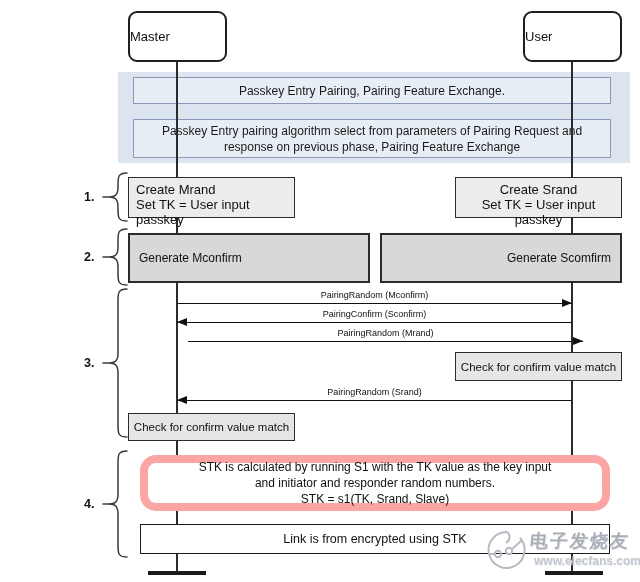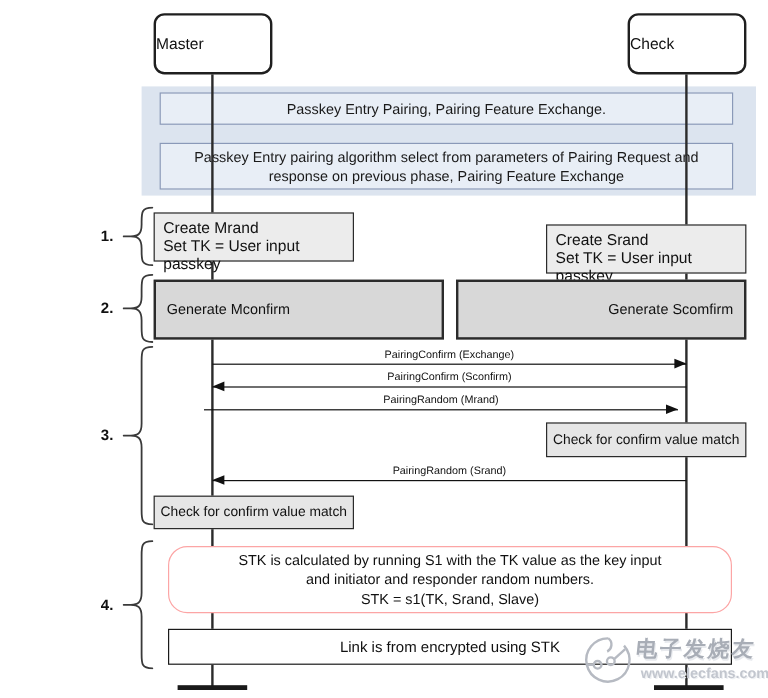--- a/index.html
+++ b/index.html
@@ -22,32 +22,32 @@
   
   .panel{background:#dce4ef;z-index:1;}
   .panel-box{
     border:1px solid #8a99b8;background:rgba(243,246,251,0.55);z-index:1;
     display:flex;align-items:center;justify-content:center;text-align:center;
     font-size:12px;color:#1a1a1a;padding:0 10px;line-height:16px;
   }
 
   
   .pbox{border:1.5px solid #2b2b2b;background:#ececec;z-index:3;font-size:13px;line-height:15px;padding:4px 7px;}
-  .pbox.right{text-align:left;margin-top:10px;}
+  .pbox.right{text-align:center;}
   .gbox{
     border:2px solid #2b2b2b;background:#d8d8d8;z-index:3;font-size:12px;
     display:flex;align-items:center;padding:0 9px;
   }
   .gbox.right{justify-content:flex-end;}
   .checkbox{
     border:1.5px solid #2b2b2b;background:#e6e6e6;z-index:3;font-size:11.5px;
     display:flex;align-items:center;justify-content:center;white-space:nowrap;
   }
   .roundbox{
-    border:1px solid #fca5a5;border-radius:16px;background:#fff;z-index:3;
+    border:8px solid #fca5a5;border-radius:16px;background:#fff;z-index:3;
     display:flex;flex-direction:column;align-items:center;justify-content:center;
     font-size:12px;line-height:16px;text-align:center;
   }
   .rectbox{
     border:1.5px solid #1a1a1a;background:#fff;z-index:3;
     display:flex;align-items:center;justify-content:center;font-size:12.5px;
   }
 
   
   .msg{z-index:3;}
@@ -82,21 +82,21 @@
 
   <div class="abs lifeline" style="left:176px;top:62px;height:510px;"></div>
   <div class="abs lifeline" style="left:571px;top:62px;height:510px;"></div>
   <div class="abs groundbar" style="left:148px;top:571px;width:58px;"></div>
   <div class="abs groundbar" style="left:545px;top:571px;width:58px;"></div>
 
   <div class="abs actor" style="left:128px;top:11px;width:99px;height:51px;">
     <span>Master</span>
   </div>
   <div class="abs actor" style="left:523px;top:11px;width:99px;height:51px;">
-    <span>Check</span>
+    <span>User</span>
   </div>
 
   <div class="abs panel-box" style="left:133px;top:77px;width:478px;height:27px;">
     <span>Passkey Entry Pairing, Pairing Feature Exchange.</span>
   </div>
   <div class="abs panel-box" style="left:133px;top:119px;width:478px;height:39px;">
     <span>Passkey Entry pairing algorithm select from parameters of Pairing Request and response on previous phase, Pairing Feature Exchange</span>
   </div>
 
   <div class="abs pbox" style="left:128px;top:177px;width:167px;height:41px;">
@@ -109,30 +109,30 @@
   </div>
 
   <div class="abs gbox right" style="left:380px;top:233px;width:242px;height:50px;">
     <span>Generate Scomfirm</span>
   </div>
   <div class="abs gbox" style="left:128px;top:233px;width:242px;height:50px;">
     <span>Generate Mconfirm</span>
   </div>
 
   <div class="abs msg dir-right" style="left:177px;top:303px;width:395px;height:1px;">
-    <span class="lbl">PairingConfirm (Exchange)</span>
+    <span class="lbl">PairingRandom (Mconfirm)</span>
     <span class="line"></span>
     <span class="head"></span>
   </div>
   <div class="abs msg dir-left" style="left:177px;top:322px;width:395px;height:1px;">
     <span class="lbl">PairingConfirm (Sconfirm)</span>
     <span class="line"></span>
     <span class="head"></span>
   </div>
-  <div class="abs msg dir-right" style="left:170px;top:341px;width:395px;height:1px;">
+  <div class="abs msg dir-right" style="left:188px;top:341px;width:395px;height:1px;">
     <span class="lbl">PairingRandom (Mrand)</span>
     <span class="line"></span>
     <span class="head"></span>
   </div>
   <div class="abs msg dir-left" style="left:177px;top:400px;width:395px;height:1px;">
     <span class="lbl">PairingRandom (Srand)</span>
     <span class="line"></span>
     <span class="head"></span>
   </div>
 

